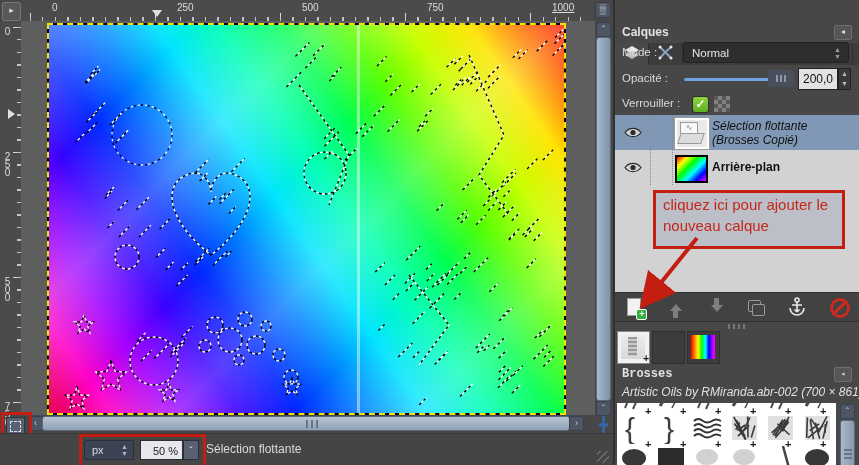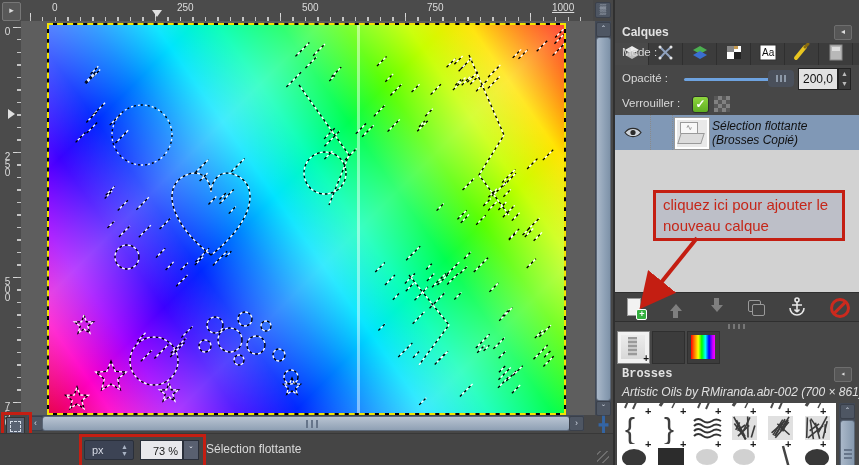--- a/index.html
+++ b/index.html
@@ -102,21 +102,21 @@
   .eye{position:absolute;left:9px;top:11px;}
   .float-thumb{position:absolute;left:3px;top:3px;width:30px;height:27px;background:#e9e9e9;border:2px solid #fff;
       box-shadow:0 0 0 1px #999;}
   .float-thumb .pg{position:absolute;left:3px;top:2px;width:16px;height:10px;background:#f8f8f8;border:1px solid #9a9a9a;
       font-size:8px;line-height:9px;text-align:center;color:#777;}
   .float-thumb .pg2{position:absolute;left:2px;top:13px;width:22px;height:9px;background:#dcdcdc;border:1px solid #9a9a9a;
       transform:skewX(-18deg);}
   .bg-thumb{position:absolute;left:3px;top:5px;width:29px;height:24px;border:2px solid #000;
       background:linear-gradient(135deg,#f00 0%,#ff0 20%,#0f0 40%,#0ff 60%,#00f 80%,#f0f 100%);}
   .annot-box{position:absolute;left:38px;top:190px;width:179px;height:44px;border:3px solid #c41e12;
-      background:rgba(186,189,199,.9);color:#c5271a;font-size:15px;line-height:21px;padding:1px 0 0 7px;z-index:4;}
+      background:rgba(186,189,199,.9);color:#c5271a;font-size:15px;line-height:21px;padding:1px 0 8px 7px;z-index:4;}
   .arrow-svg{position:absolute;left:0;top:0;width:244px;height:465px;pointer-events:none;z-index:5;}
   .ltoolbar{position:absolute;left:0;top:292px;width:244px;height:28px;background:#424242;
       border-top:1px solid #2f2f2f;border-bottom:1px solid #2f2f2f;display:flex;align-items:center;justify-content:space-around;}
   .tbtn{position:relative;width:22px;height:22px;}
   .icon-newpage{position:absolute;left:3px;top:2px;width:12px;height:16px;background:#f2f2f2;border:1px solid #9a9a9a;}
   .icon-plus{position:absolute;right:-1px;bottom:-2px;width:9px;height:9px;background:#35b040;border:1px solid #fff;
       border-radius:2px;color:#fff;font-size:9px;line-height:8px;text-align:center;font-weight:bold;}
   .arr{position:absolute;left:5px;}
   .arr .head{width:0;height:0;border:6px solid transparent;}
   .arr.up .head{border-bottom:7px solid #7f7f7f;margin-top:2px;}
@@ -548,21 +548,21 @@
     <div class="quickmask-wrap">
       <div class="quickmask"></div>
     </div>
 
     <div class="statusbar">
       <div class="unit-combo">
         <span>px</span>
         <span class="spin">▲<br>▼</span>
       </div>
       <div class="zoom-combo">
-        <div class="zoom-val">73 %</div>
+        <div class="zoom-val">50 %</div>
         <div class="zoom-arrow">ˇ</div>
       </div>
       <div class="status-annot"></div>
       <div class="status-msg">Sélection flottante</div>
       <div class="resize-grip"></div>
     </div>
   </div>
 
   <div class="divider"></div>
 
@@ -631,20 +631,24 @@
         </span>
       </div>
     </div>
 
     <div class="sec-head" style="top:24px;">
       <span class="sec-title">Calques</span>
       <span class="collapse-btn">◂</span>
     </div>
 
     <span class="row-label" style="top:46px;">Mode :</span>
+    <div class="mode-select">
+      <span>Normal</span>
+      <span class="spin">▲<br>▼</span>
+    </div>
 
     <span class="row-label" style="top:72px;">Opacité :</span>
     <div class="slider">
       <div class="slider-handle"></div>
     </div>
     <div class="spinbox">200,0</div>
     <div class="spinbtns">▲<br>▼</div>
 
     <span class="row-label" style="top:97px;">Verrouiller :</span>
     <div class="lock-check">✓</div>
@@ -663,20 +667,35 @@
           <div class="float-thumb">
             <div class="pg">∿</div>
               <div class="pg2"></div>
           </div>
         </div>
         <div class="name">
           <span>Sélection flottante</span><br>
           <span>(Brosses Copié)</span>
         </div>
       </div>
+      <div class="lrow bg">
+        <div class="eye-cell">
+          <svg class="eye" width="18" height="13">
+            <path d="M1 6.5 C5 1 13 1 17 6.5 C13 12 5 12 1 6.5 Z" fill="#cfd4da" stroke="#2c2c2c" stroke-width="1.2"></path>
+            <circle cx="9" cy="6.5" r="2.6" fill="#2c2c2c"></circle>
+          </svg>
+        </div>
+        <div class="link-cell"></div>
+        <div class="thumb-cell">
+          <div class="bg-thumb"></div>
+        </div>
+        <div class="name">
+          <span>Arrière-plan</span>
+        </div>
+      </div>
     </div>
 
     <div class="annot-box">cliquez ici pour ajouter le nouveau calque</div>
     <svg class="arrow-svg">
       <defs>
           <marker id="ah" markerWidth="9" markerHeight="9" refX="6" refY="4.5" orient="auto">
         <path d="M0 0 L9 4.5 L0 9 Z" fill="#c41e12"></path>
           </marker>
         </defs>
       <line x1="82" y1="238" x2="32" y2="300" stroke="#c41e12" stroke-width="4" marker-end="url(#ah)"></line>

